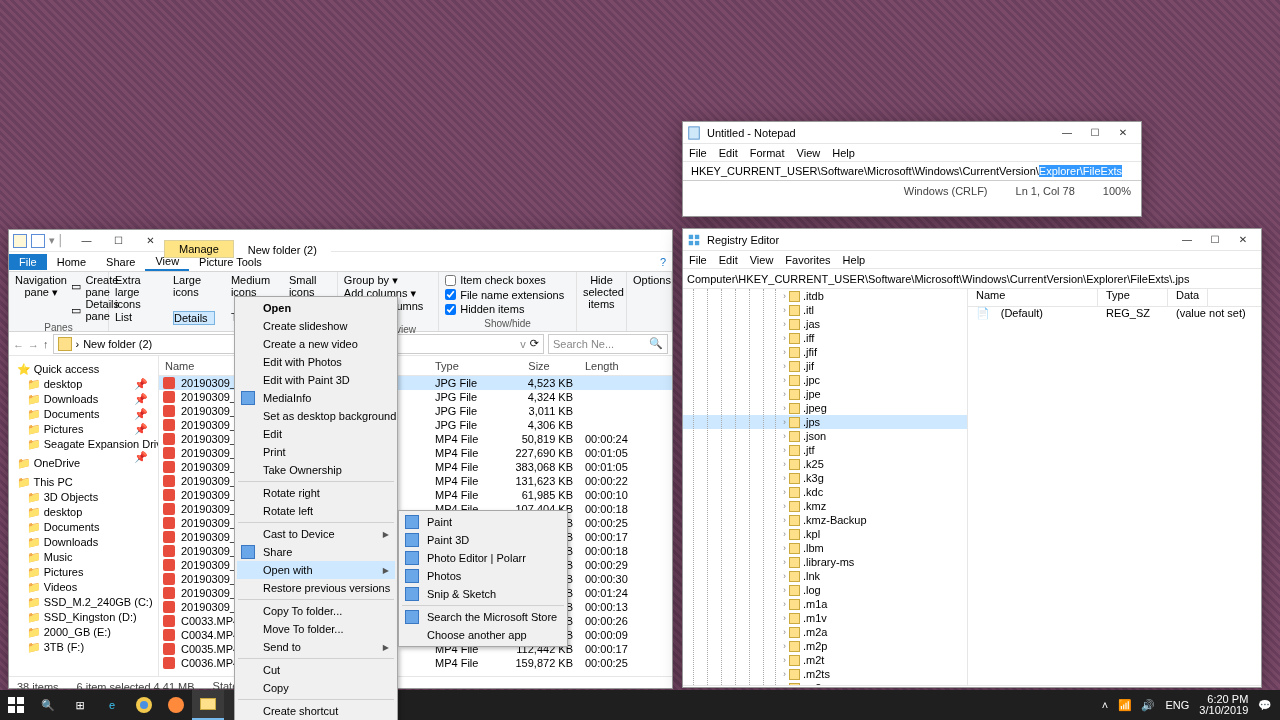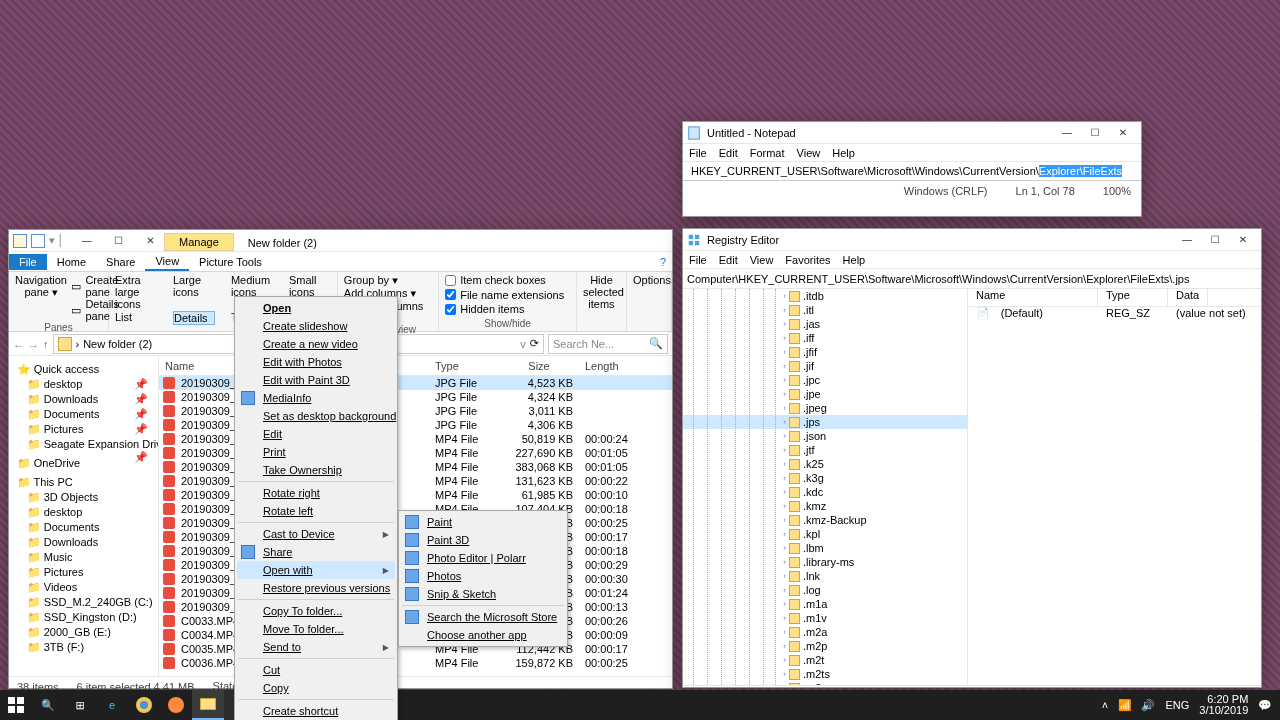--- a/index.html
+++ b/index.html
@@ -42,21 +42,21 @@
 #explorer .colhdr{display:flex;height:20px;border-bottom:1px solid #e6e6e6;align-items:center;}
 #explorer .colhdr span{padding:0 6px;color:#444;}
 #explorer .rows{overflow:hidden;}
 #explorer .row{display:flex;height:14px;align-items:center;}
 #explorer .row.sel{background:#cde8ff;}
 #explorer .row span{padding:0 6px;white-space:nowrap;overflow:hidden;}
 #explorer .ficon{width:12px;height:12px;background:#e74c3c;border-radius:2px;margin-left:4px;flex-shrink:0;}
 #explorer .status{height:20px;border-top:1px solid #e6e6e6;display:flex;align-items:center;gap:18px;padding:0 8px;color:#444;}
 
 .ctxmenu{position:absolute;background:#f0f0f0;border:1px solid #a7a7a7;box-shadow:2px 2px 4px rgba(0,0,0,.25);padding:2px;z-index:50;}
-.ctxmenu .mi{height:18px;display:flex;align-items:center;padding:0 22px 0 26px;white-space:nowrap;position:relative;text-decoration:underline;}
+.ctxmenu .mi{height:18px;display:flex;align-items:center;padding:0 22px 0 26px;white-space:nowrap;position:relative;}
 .ctxmenu .mi.hl{background:#cde8ff;}
 .ctxmenu .mi.bold{font-weight:bold;}
 .ctxmenu .sep{height:1px;background:#d0d0d0;margin:2px 1px;}
 .ctxmenu .arrow::after{content:"▶";position:absolute;right:6px;font-size:8px;color:#555;}
 .ctxmenu .micon{position:absolute;left:4px;width:14px;height:14px;background:#6aa7e8;border:1px solid #3b78c4;}
 
 #regedit .addr{height:20px;border-bottom:1px solid #e6e6e6;display:flex;align-items:center;padding:0 4px;font-size:11px;}
 #regedit .regbody{display:flex;height:396px;}
 #regedit .tree{width:285px;border-right:1px solid #e6e6e6;overflow:hidden;position:relative;}
 #regedit .tree .titem{height:14px;padding-left:100px;display:flex;align-items:center;gap:3px;}
@@ -111,21 +111,21 @@
 <div id="explorer" class="window" style="left:8px;top:229px;width:665px;height:460px;">
   <div class="quickbar">
     <div class="square"></div>
     <div class="square" style="background:#fff"></div>
     <span style="color:#888">▾ │</span>
     <div class="spacer"></div>
     <div class="winbtn">—</div>
     <div class="winbtn">☐</div>
     <div class="winbtn">✕</div>
   </div>
-  <div class="tabstrip" style="position:absolute;top:1px;left:155px;">
+  <div class="tabstrip" style="position:absolute;top:8px;left:155px;">
     <div class="managetab">Manage</div>
     <div class="foldertitle">New folder (2)</div>
   </div>
   <div class="ribbon-tabs">
     <div class="rtab file">File</div>
     <div class="rtab">Home</div>
     <div class="rtab">Share</div>
     <div class="rtab" style="border-bottom:2px solid #1979ca">View</div>
     <div class="rtab">Picture Tools</div>
     <div class="spacer" style="flex:1"></div>

